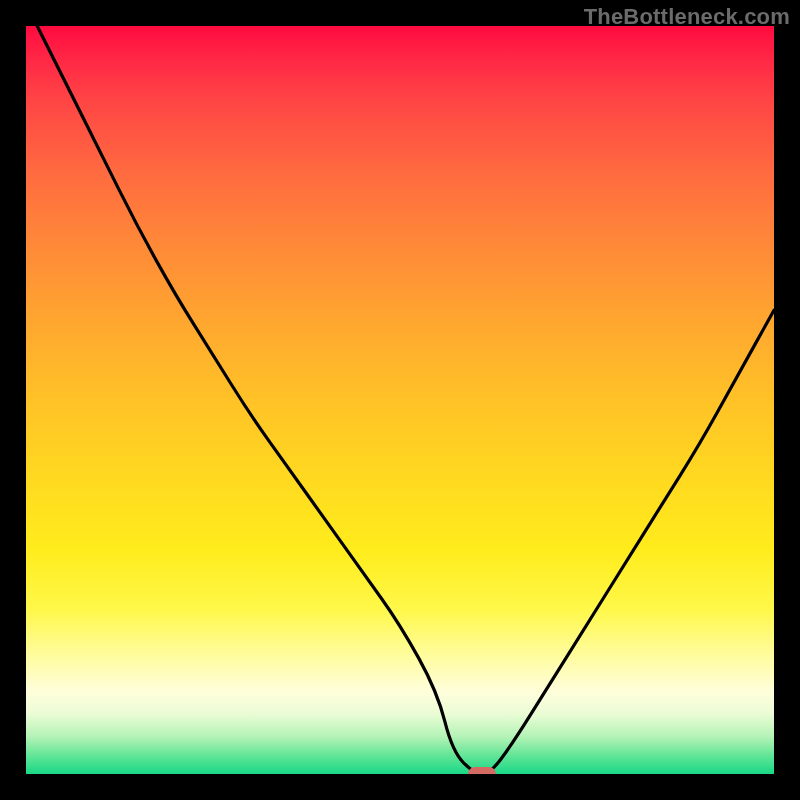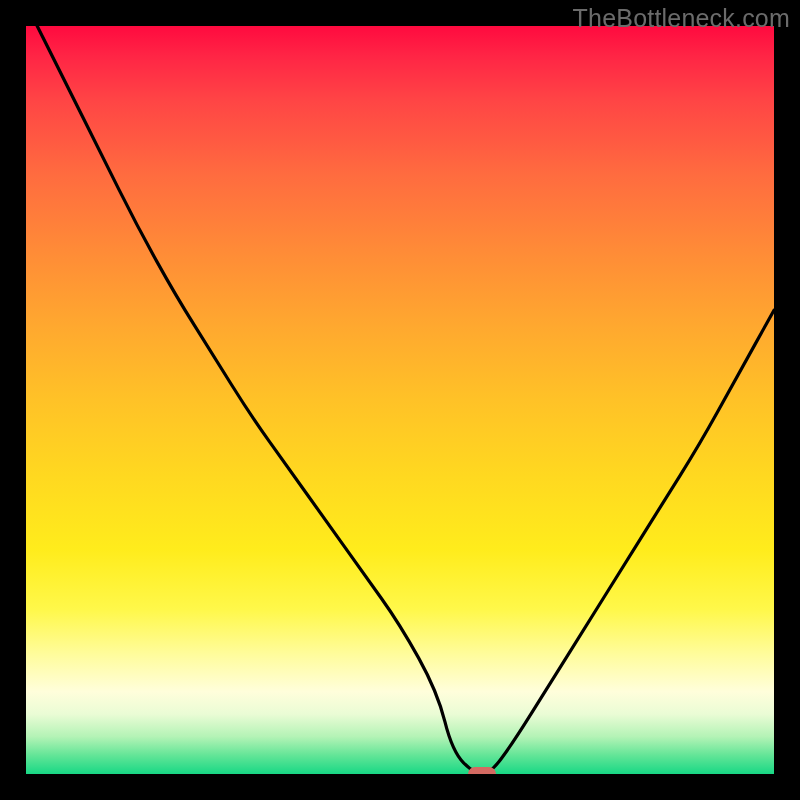--- a/index.html
+++ b/index.html
@@ -47,22 +47,22 @@
       #b4f3b6 95%,
       #63e597 97.5%,
       #18d885 100%
     );
   }
   .watermark {
     position: absolute;
     top: 4px;
     right: 10px;
     color: #6b6b6b;
-    font-size: 25px;
-    font-weight: 400;
+    font-size: 22px;
+    font-weight: 700;
     letter-spacing: 0.2px;
     user-select: none;
   }
   .curve {
     position: absolute;
     left: 0; top: 0;
     width: 748px;
     height: 748px;
   }
   .marker {

